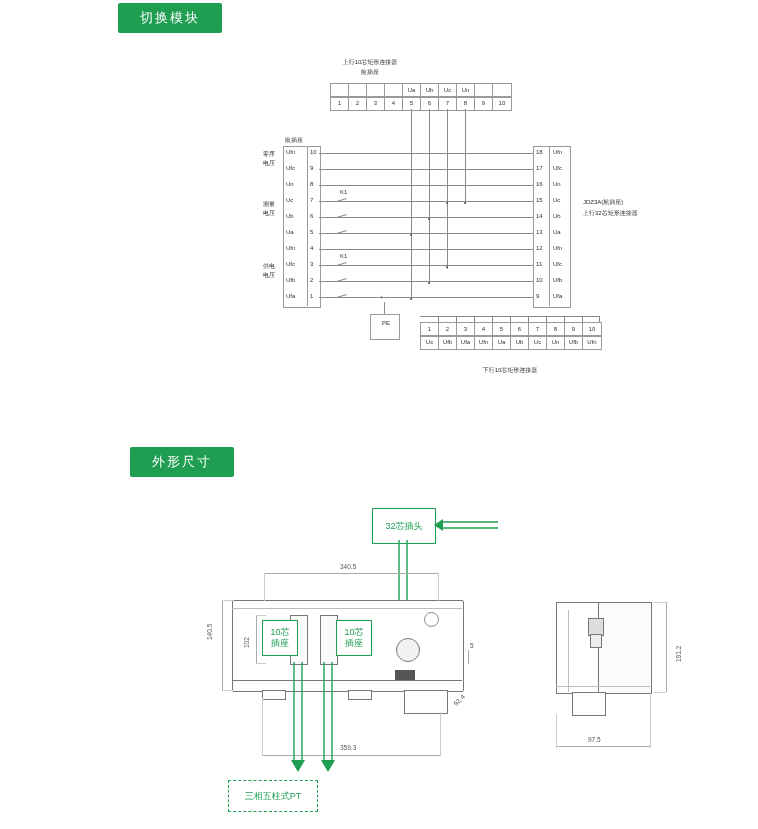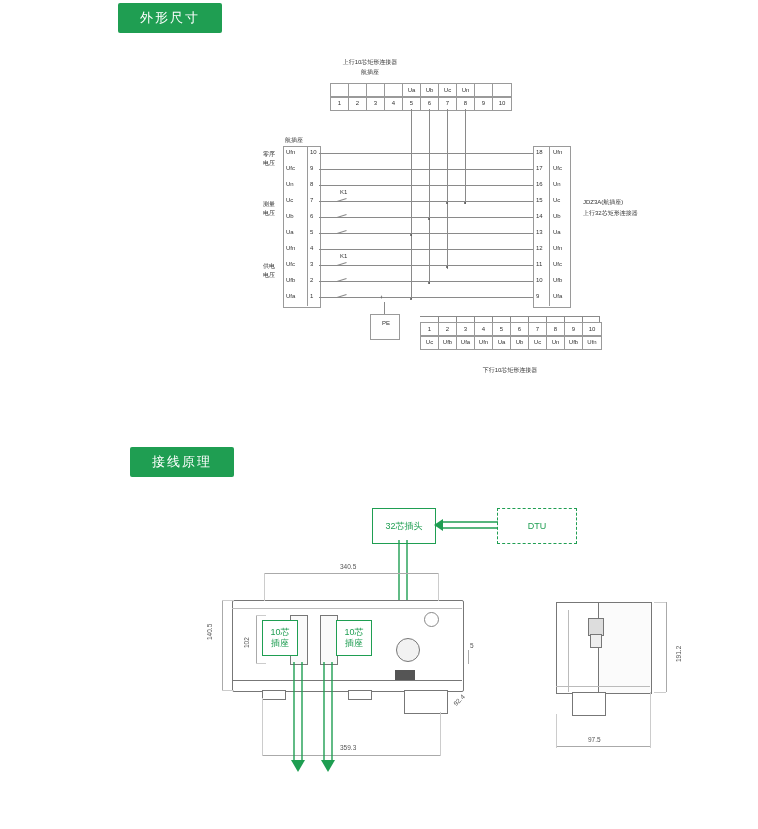--- a/index.html
+++ b/index.html
@@ -59,22 +59,22 @@
     text-align:center;line-height:12px;background:#fff;
   }
   .dim-txt{position:absolute;font-size:6.5px;color:#555;}
   .dev{position:absolute;border:1px solid #777;background:#fff;}
   .devline{position:absolute;background:#777;}
   .thin{position:absolute;background:#aaa;}
 </style>
 </head>
 <body>
 
-<div class="section-tag" id="tag-wiring">外形尺寸</div>
-<div class="section-tag" id="tag-dim">接线原理</div>
+<div class="section-tag" id="tag-wiring">切换模块</div>
+<div class="section-tag" id="tag-dim">外形尺寸</div>
 
 <div id="wiring">
 
   <div class="lbl c" style="left:370px;top:8px;width:120px;margin-left:-60px;">上行10芯矩形连接器</div>
   <div class="lbl c" style="left:370px;top:18px;width:120px;margin-left:-60px;">航插座</div>
 
   <div class="tbl" style="left:330px;top:33px;">
     <div class="cell"></div>
     <div class="cell"></div>
     <div class="cell"></div>
@@ -230,21 +230,20 @@
   <div class="vline" style="left:564px;top:266px;height:6px;"></div>
   <div class="vline" style="left:582px;top:266px;height:6px;"></div>
   <div class="vline" style="left:599px;top:266px;height:6px;"></div>
 
   <div class="lbl c" style="left:510px;top:316px;width:140px;margin-left:-70px;">下行10芯矩形连接器</div>
 </div>
 
 <div id="dims">
 
   <div class="gsolid" style="left:372px;top:18px;width:62px;height:34px;">32芯插头</div>
-  <div class="gbox" style="left:497px;top:18px;width:78px;height:34px;">DTU</div>
 
   <svg style="position:absolute;left:430px;top:26px;width:72px;height:20px;">
     <line x1="68" y1="6" x2="10" y2="6" stroke="#1f9e52" stroke-width="1.4"></line>
     <line x1="68" y1="12" x2="10" y2="12" stroke="#1f9e52" stroke-width="1.4"></line>
     <polygon points="4,9 13,3 13,15" fill="#1f9e52"></polygon>
   </svg>
 
   <svg style="position:absolute;left:392px;top:50px;width:24px;height:118px;">
     <line x1="7" y1="0" x2="7" y2="108" stroke="#1f9e52" stroke-width="1.4"></line>
     <line x1="15" y1="0" x2="15" y2="108" stroke="#1f9e52" stroke-width="1.4"></line>
@@ -301,20 +300,21 @@
     <line x1="6" y1="0" x2="6" y2="100" stroke="#1f9e52" stroke-width="1.4"></line>
     <line x1="14" y1="0" x2="14" y2="100" stroke="#1f9e52" stroke-width="1.4"></line>
     <polygon points="10,110 3,98 17,98" fill="#1f9e52"></polygon>
   </svg>
   <svg style="position:absolute;left:318px;top:172px;width:22px;height:112px;">
     <line x1="6" y1="0" x2="6" y2="100" stroke="#1f9e52" stroke-width="1.4"></line>
     <line x1="14" y1="0" x2="14" y2="100" stroke="#1f9e52" stroke-width="1.4"></line>
     <polygon points="10,110 3,98 17,98" fill="#1f9e52"></polygon>
   </svg>
 
+  <div class="gbox" style="left:228px;top:290px;width:88px;height:30px;">三相五柱式PT</div>
 
   <div class="dev" style="left:556px;top:112px;width:42px;height:90px;"></div>
   <div class="dev" style="left:598px;top:112px;width:52px;height:90px;background:#fbfbfb;"></div>
   <div class="devline" style="left:568px;top:120px;width:1px;height:82px;background:#bbb;"></div>
   <div class="dev" style="left:588px;top:128px;width:14px;height:16px;background:#ddd;"></div>
   <div class="dev" style="left:590px;top:144px;width:10px;height:12px;background:#eee;"></div>
   <div class="dev" style="left:572px;top:202px;width:32px;height:22px;"></div>
   <div class="devline" style="left:556px;top:196px;width:94px;height:1px;background:#bbb;"></div>
 
   <div class="thin" style="left:666px;top:112px;width:1px;height:90px;"></div>

